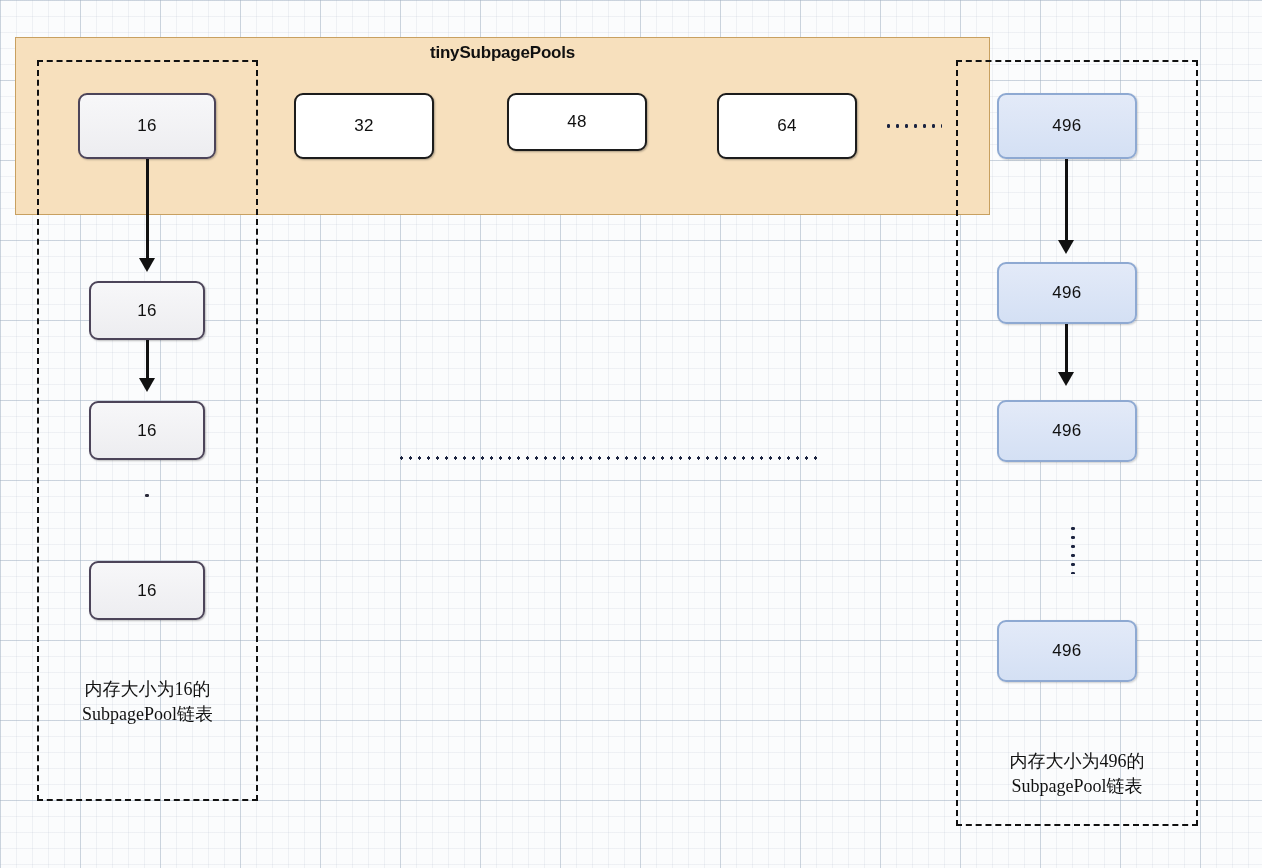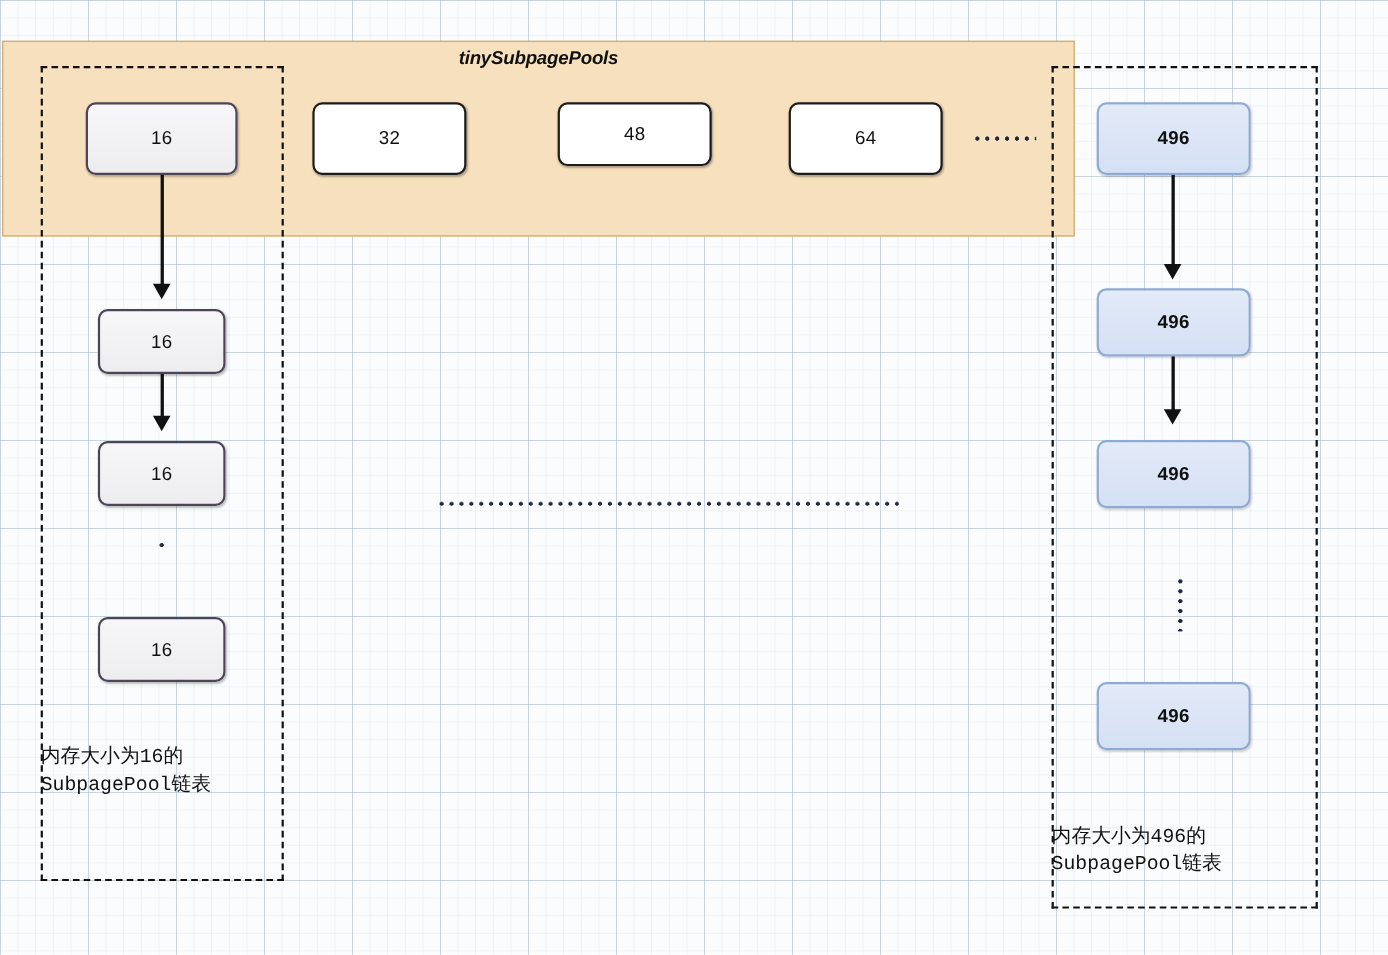--- a/index.html
+++ b/index.html
@@ -19,28 +19,27 @@
       linear-gradient(to bottom, rgba(150,168,186,0.42) 1px, transparent 1px);
     background-size: 16px 16px, 16px 16px, 80px 80px, 80px 80px;
     background-position: 0 -4px, -4px 0, 0 -4px, -4px 0;
     overflow: hidden;
     font-family: "Liberation Sans", "DejaVu Sans", sans-serif;
   }
 
   
   .banner {
     position: absolute;
-    left: 2px;
+    left: 15px;
     top: 37px;
     width: 975px;
     height: 178px;
     background: #f7e0bd;
     border: 1.5px solid #c8a060;
     box-sizing: border-box;
-    font-style: italic;
   }
   .banner-title {
     position: absolute;
     left: 0;
     top: 5px;
     width: 100%;
     text-align: center;
     font-size: 17px;
     font-weight: bold;
     color: #101010;
@@ -76,21 +75,20 @@
   }
   .node-gray {
     background: linear-gradient(to bottom, #f7f7f9, #ededf0);
     border: 2px solid #4c4459;
     box-shadow: 1px 1px 2px rgba(0,0,0,0.25);
   }
   .node-blue {
     background: linear-gradient(to bottom, #e3eaf8, #d4e0f4);
     border: 2px solid #8ea9d2;
     box-shadow: 1px 1px 2px rgba(0,0,0,0.18);
-    font-weight: bold;
   }
 
   
   .connector { position: absolute; }
   .conn-line {
     position: absolute;
     width: 2.5px;
     background: #111111;
   }
   .conn-head {
@@ -127,42 +125,42 @@
     position: absolute;
     width: 4px;
     background-image: radial-gradient(circle, #2a2a3a 1.7px, transparent 2px);
     background-size: 4px 25px;
     background-repeat: repeat-y;
   }
 
   
   .caption {
     position: absolute;
-    text-align: left;
+    text-align: center;
     font-size: 18px;
     line-height: 1.38;
     color: #111111;
-    font-family: Liberation Mono, monospace;
+    font-family: Liberation Serif, serif;
   }
 </style>
 </head>
 <body>
 
 <div id="canvas">
 
   <div class="banner">
     <div class="banner-title">tinySubpagePools</div>
   </div>
 
   <div class="dashed-group" id="group-left"></div>
   <div class="dashed-group" id="group-right"></div>
 
   <div class="node node-gray" style="left:78px;  top:93px; width:138px; height:66px;">16</div>
 
-  <div class="node node-white" style="left:284px; top:93px; width:140px; height:66px;">32</div>
+  <div class="node node-white" style="left:294px; top:93px; width:140px; height:66px;">32</div>
 
   <div class="node node-white" style="left:507px; top:93px; width:140px; height:58px;">48</div>
 
   <div class="node node-white" style="left:717px; top:93px; width:140px; height:66px;">64</div>
 
   <div class="h-dots-small" style="left:884px; top:124px; width:58px;"></div>
 
   <div class="node node-blue" style="left:997px; top:93px; width:140px; height:66px;">496</div>
 
   <div class="connector">

